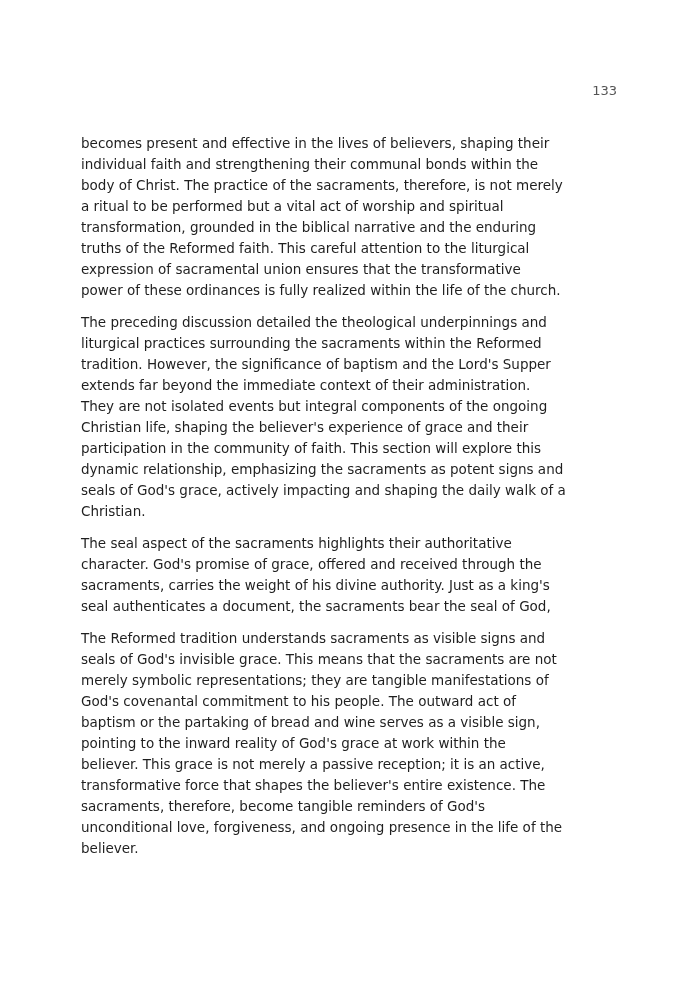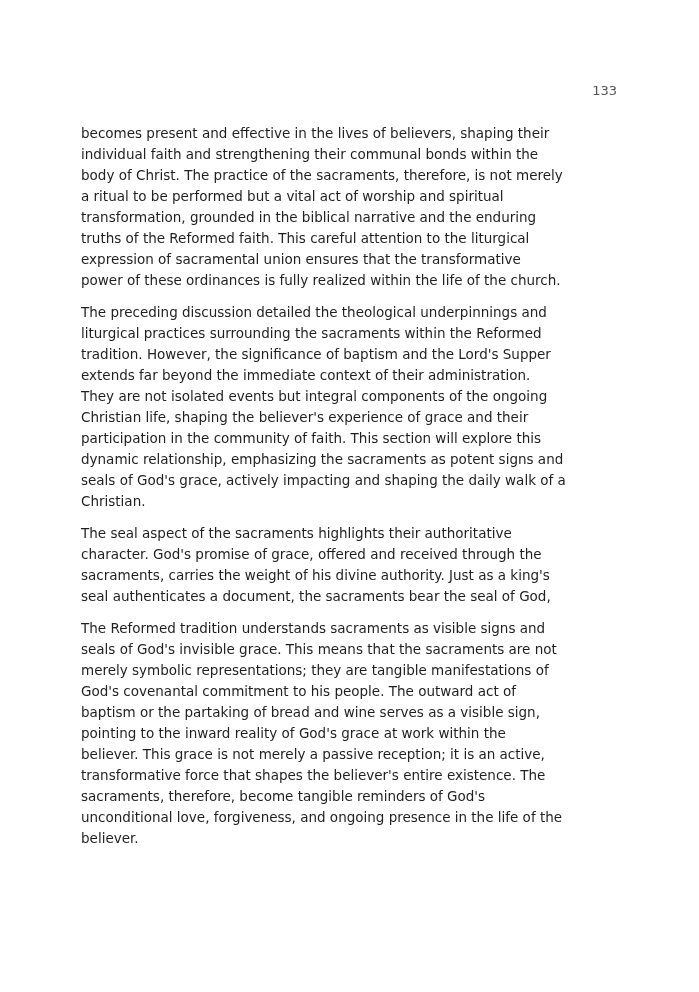--- a/index.html
+++ b/index.html
@@ -14,21 +14,21 @@
   .page-number {
     position: absolute;
     top: 84px;
     right: 82px;
     font-size: 13px;
     line-height: 13px;
     color: var(--pagenum, #555555);
   }
   .content {
     position: absolute;
-    top: 123px;
+    top: 133px;
     left: 81px;
     width: 600px;
     color: var(--text, #222222);
   }
   .para {
     margin: 0 0 11px 0;
     font-size: 13.5px;
     line-height: 21px;
     white-space: pre;
   }

